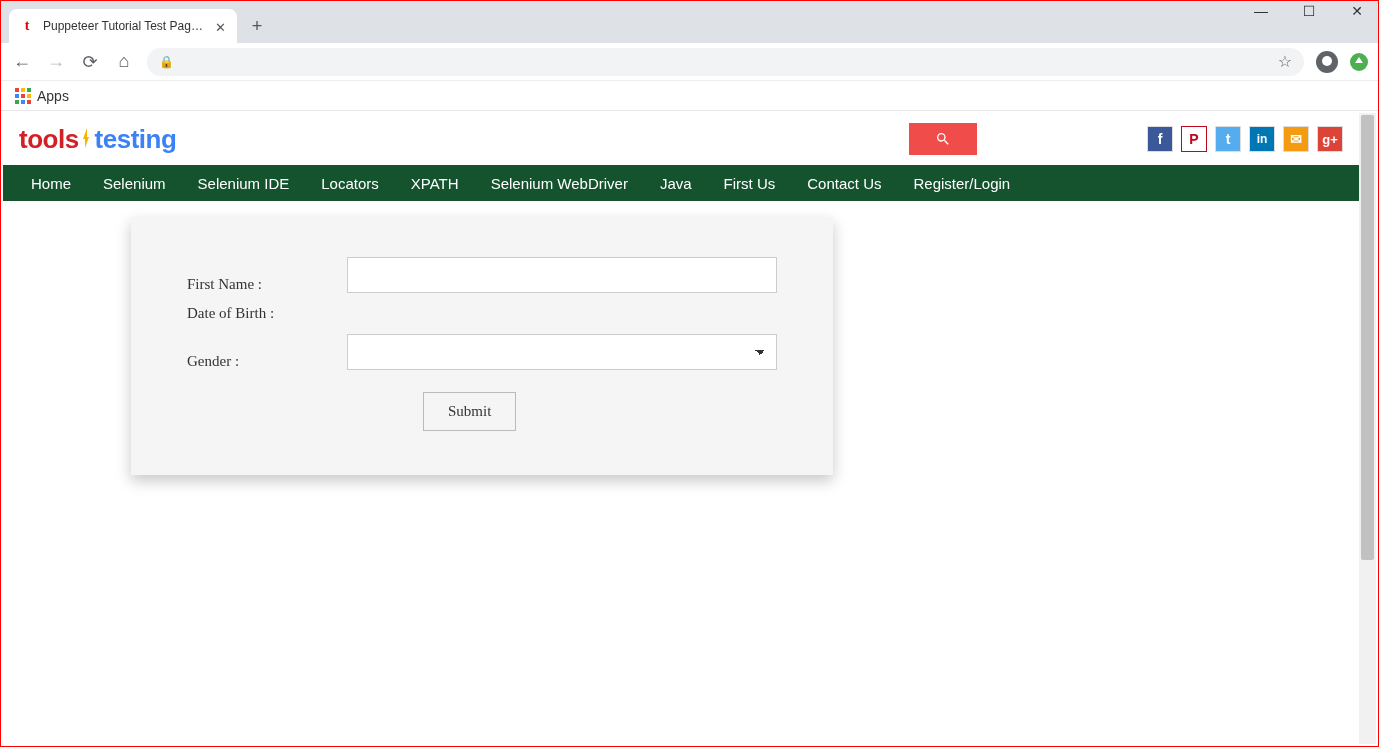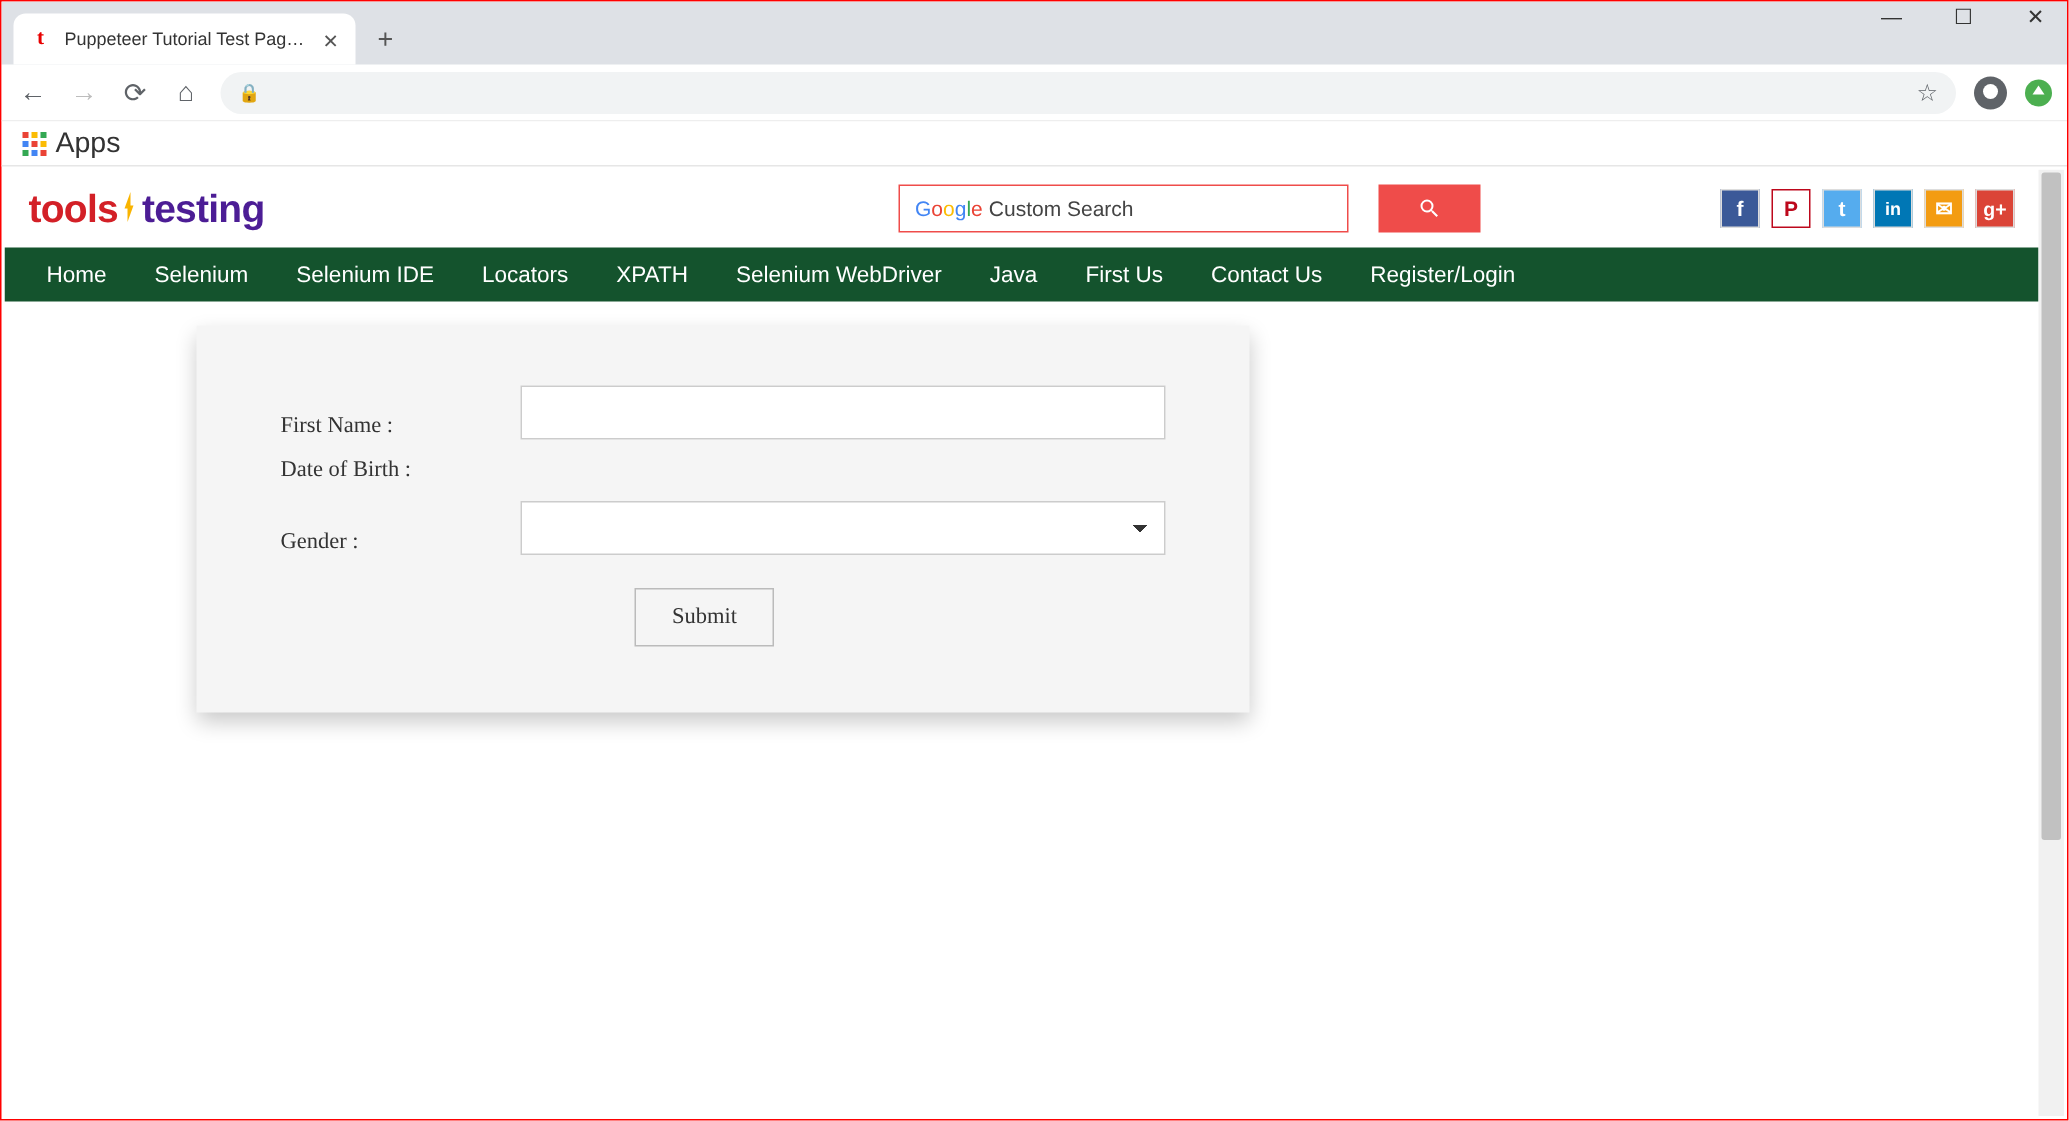--- a/index.html
+++ b/index.html
@@ -85,21 +85,21 @@
   .ext-icon { width:18px; height:18px; border-radius:50%; background:#4caf50; display:inline-block; position:relative; }
   .ext-icon::after { content:""; position:absolute; left:5px; top:4px; width:0; height:0; border-left:4px solid transparent; border-right:4px solid transparent; border-bottom:6px solid #fff; }
 
   .bookmarks {
     height: 30px;
     background:#fff;
     display:flex; align-items:center;
     padding: 0 14px;
     gap:6px;
     border-bottom:1px solid #e6e6e6;
-    font-size:19px;
+    font-size:14px;
     color:#333;
   }
   .apps-icon {
     width:16px; height:16px;
     display:grid; grid-template-columns:repeat(3,4px); grid-template-rows:repeat(3,4px); gap:2px;
   }
   .apps-icon span:nth-child(1){background:#ea4335;}
   .apps-icon span:nth-child(2){background:#fbbc05;}
   .apps-icon span:nth-child(3){background:#34a853;}
   .apps-icon span:nth-child(4){background:#4285f4;}
@@ -123,20 +123,21 @@
   .vscroll .thumb {
     position:absolute; left:2px; right:2px; top:2px; height:445px;
     background:#c1c1c1; border-radius:2px;
   }
 
   .topbar {
     height: 52px;
     display:flex;
     align-items:center;
     padding: 0 16px;
+    gap: 10px;
     justify-content: center;
   }
   .logo {
     font-family: Arial, sans-serif;
     font-weight: bold;
     font-size: 26px;
     display:flex; align-items:center;
     letter-spacing: -0.5px;
   }
   .logo .t1{ color:#d32027;}
@@ -144,21 +145,21 @@
     display:inline-block; width:14px; height:22px; position:relative; margin:0 1px;
   }
   .logo .bolt::before{
     content:""; position:absolute; left:3px; top:0; width:0;height:0;
     border-left:4px solid transparent; border-right:0 solid transparent; border-bottom:11px solid #f9b400;
   }
   .logo .bolt::after{
     content:""; position:absolute; left:5px; top:9px; width:0;height:0;
     border-left:0 solid transparent; border-right:4px solid transparent; border-top:11px solid #f9b400;
   }
-  .logo .t2{ color:#4c1d95;}
+  .logo .t2{ color:#3b82f6;}
 
   .search-wrap { margin-left: auto; display:flex; align-items:center; gap:20px; }
   .gsearch {
     width: 300px; height: 32px;
     border: 1px solid #ef4c4a;
     display:flex; align-items:center; padding: 0 10px; font-size:14px; color:#555;
   }
   .gsearch .goog { color:#9a9a9a; margin-right:4px; }
   .gsearch .goog b:nth-child(1){color:#4285f4;font-weight:normal;}
   .gsearch .goog b:nth-child(2){color:#ea4335;font-weight:normal;}
@@ -263,24 +264,20 @@
 <div class="page-wrap">
   <div class="page-content">
 
     <div class="topbar">
       <div class="logo">
         <span class="t1">tools</span>
         <span class="bolt"></span>
         <span class="t2">testing</span>
       </div>
       <div class="search-wrap">
-        <div class="gsearch">
-          <span class="goog"><b>G</b><b>o</b><b>o</b><b>g</b><b>l</b><b>e</b></span>
-          <span class="ph">Custom Search</span>
-        </div>
         <div class="sbtn">
           <svg viewBox="0 0 24 24">
               <path d="M15.5 14h-.79l-.28-.27A6.471 6.471 0 0016 9.5 6.5 6.5 0 109.5 16a6.47 6.47 0 004.23-1.57l.27.28v.79l5 4.99L20.49 19l-4.99-5zM9.5 14A4.5 4.5 0 1114 9.5 4.5 4.5 0 019.5 14z"></path>
             </svg>
         </div>
       </div>
       <div class="socials">
         <span class="sicon fb">f</span>
         <span class="sicon pin">P</span>
         <span class="sicon tw">t</span>

